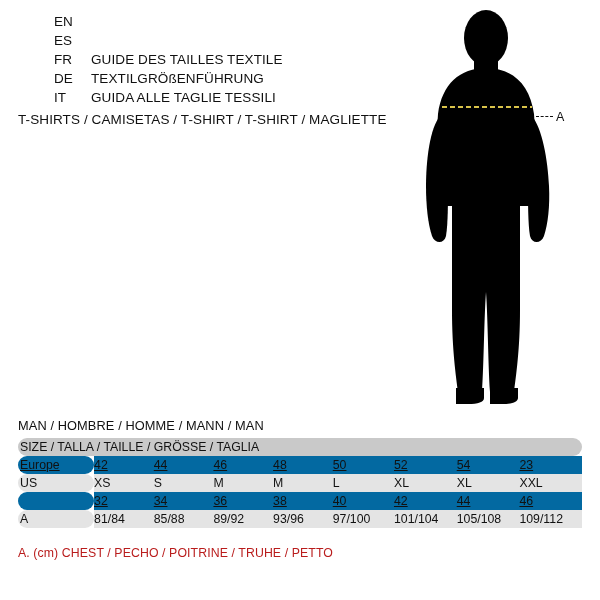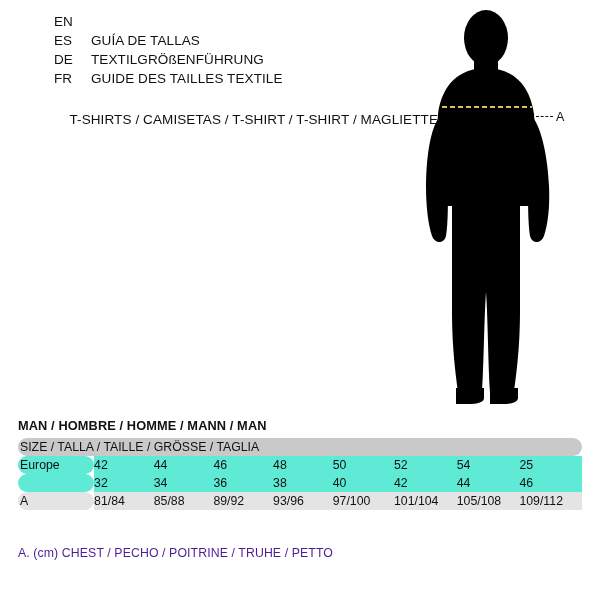--- a/index.html
+++ b/index.html
@@ -51,21 +51,20 @@
     position: absolute;
     left: 18px;
     top: 110px;
     width: 420px;
   }
   .garment-line {
     font-size: 13.5px;
     line-height: 20px;
     white-space: nowrap;
     letter-spacing: 0.1px;
-    text-align: right;
   }
 
   
   .figure-wrap {
     position: absolute;
     left: 408px;
     top: 10px;
     width: 180px;
     height: 400px;
   }
@@ -89,21 +88,21 @@
 
   
   .table-block {
     position: absolute;
     left: 18px;
     top: 418px;
     width: 564px;
   }
   .man-title {
     font-size: 12.8px;
-    font-weight: bold;
+    font-weight: normal;
     letter-spacing: 0.1px;
     margin-bottom: 5px;
     color: #111;
   }
   table.size-table {
     border-collapse: collapse;
     width: 564px;
     font-size: 12.3px;
     color: #111;
   }
@@ -112,64 +111,68 @@
     height: 18px;
     vertical-align: middle;
   }
   .row-head td {
     background: #c9c9c9;
     font-weight: normal;
     font-size: 12.3px;
     height: 17px;
   }
   .row-light td {
-    background: #5eead4;
+    background: #0369a1;
+    text-decoration: underline;
   }
   .row-shade td {
     background: #e4e4e4;
   }
   .col-label {
     width: 84px;
     padding-left: 2px !important;
     border-radius: 9px;
   }
   .cell {
     width: 68px;
     text-align: left;
     margin-left: 12px;
   }
   .footnote {
     position: absolute;
     left: 18px;
     top: 546px;
     font-size: 12.3px;
     letter-spacing: 0.1px;
-    color: #4c1d95;
+    color: #b91c1c;
   }
 </style>
 </head>
 <body>
 
 <div class="page">
 
   <div class="lang-block">
     <div class="lang-row">
       <span class="lang-code">EN</span>
     </div>
     <div class="lang-row">
       <span class="lang-code">ES</span>
-      <span class="lang-text">GUÍA DE TALLAS</span>
+    </div>
+    <div class="lang-row">
+      <span class="lang-code">FR</span>
+      <span class="lang-text">GUIDE DES TAILLES TEXTILE</span>
     </div>
     <div class="lang-row">
       <span class="lang-code">DE</span>
       <span class="lang-text">TEXTILGRÖßENFÜHRUNG</span>
     </div>
     <div class="lang-row">
-      <span class="lang-code">FR</span>
-      <span class="lang-text">GUIDE DES TAILLES TEXTILE</span>
+      <span class="lang-code">IT</span>
+      <span class="lang-text">GUIDA ALLE TAGLIE TESSILI</span>
     </div>
   </div>
 
   <div class="garment-block">
     <div class="garment-line">T-SHIRTS / CAMISETAS / T-SHIRT / T-SHIRT / MAGLIETTE</div>
   </div>
 
   <div class="figure-wrap">
     <svg width="180" height="400" viewBox="0 0 180 400">
       <g fill="#000000">
@@ -229,21 +232,32 @@
       </tr>
       <tr class="row-light">
         <td class="col-label">Europe</td>
         <td class="cell">42</td>
         <td class="cell">44</td>
         <td class="cell">46</td>
         <td class="cell">48</td>
         <td class="cell">50</td>
         <td class="cell">52</td>
         <td class="cell">54</td>
-        <td class="cell">25</td>
+        <td class="cell">23</td>
+      </tr>
+      <tr class="row-shade">
+        <td class="col-label">US</td>
+        <td class="cell">XS</td>
+        <td class="cell">S</td>
+        <td class="cell">M</td>
+        <td class="cell">M</td>
+        <td class="cell">L</td>
+        <td class="cell">XL</td>
+        <td class="cell">XL</td>
+        <td class="cell">XXL</td>
       </tr>
       <tr class="row-light">
         <td class="col-label"></td>
         <td class="cell">32</td>
         <td class="cell">34</td>
         <td class="cell">36</td>
         <td class="cell">38</td>
         <td class="cell">40</td>
         <td class="cell">42</td>
         <td class="cell">44</td>

